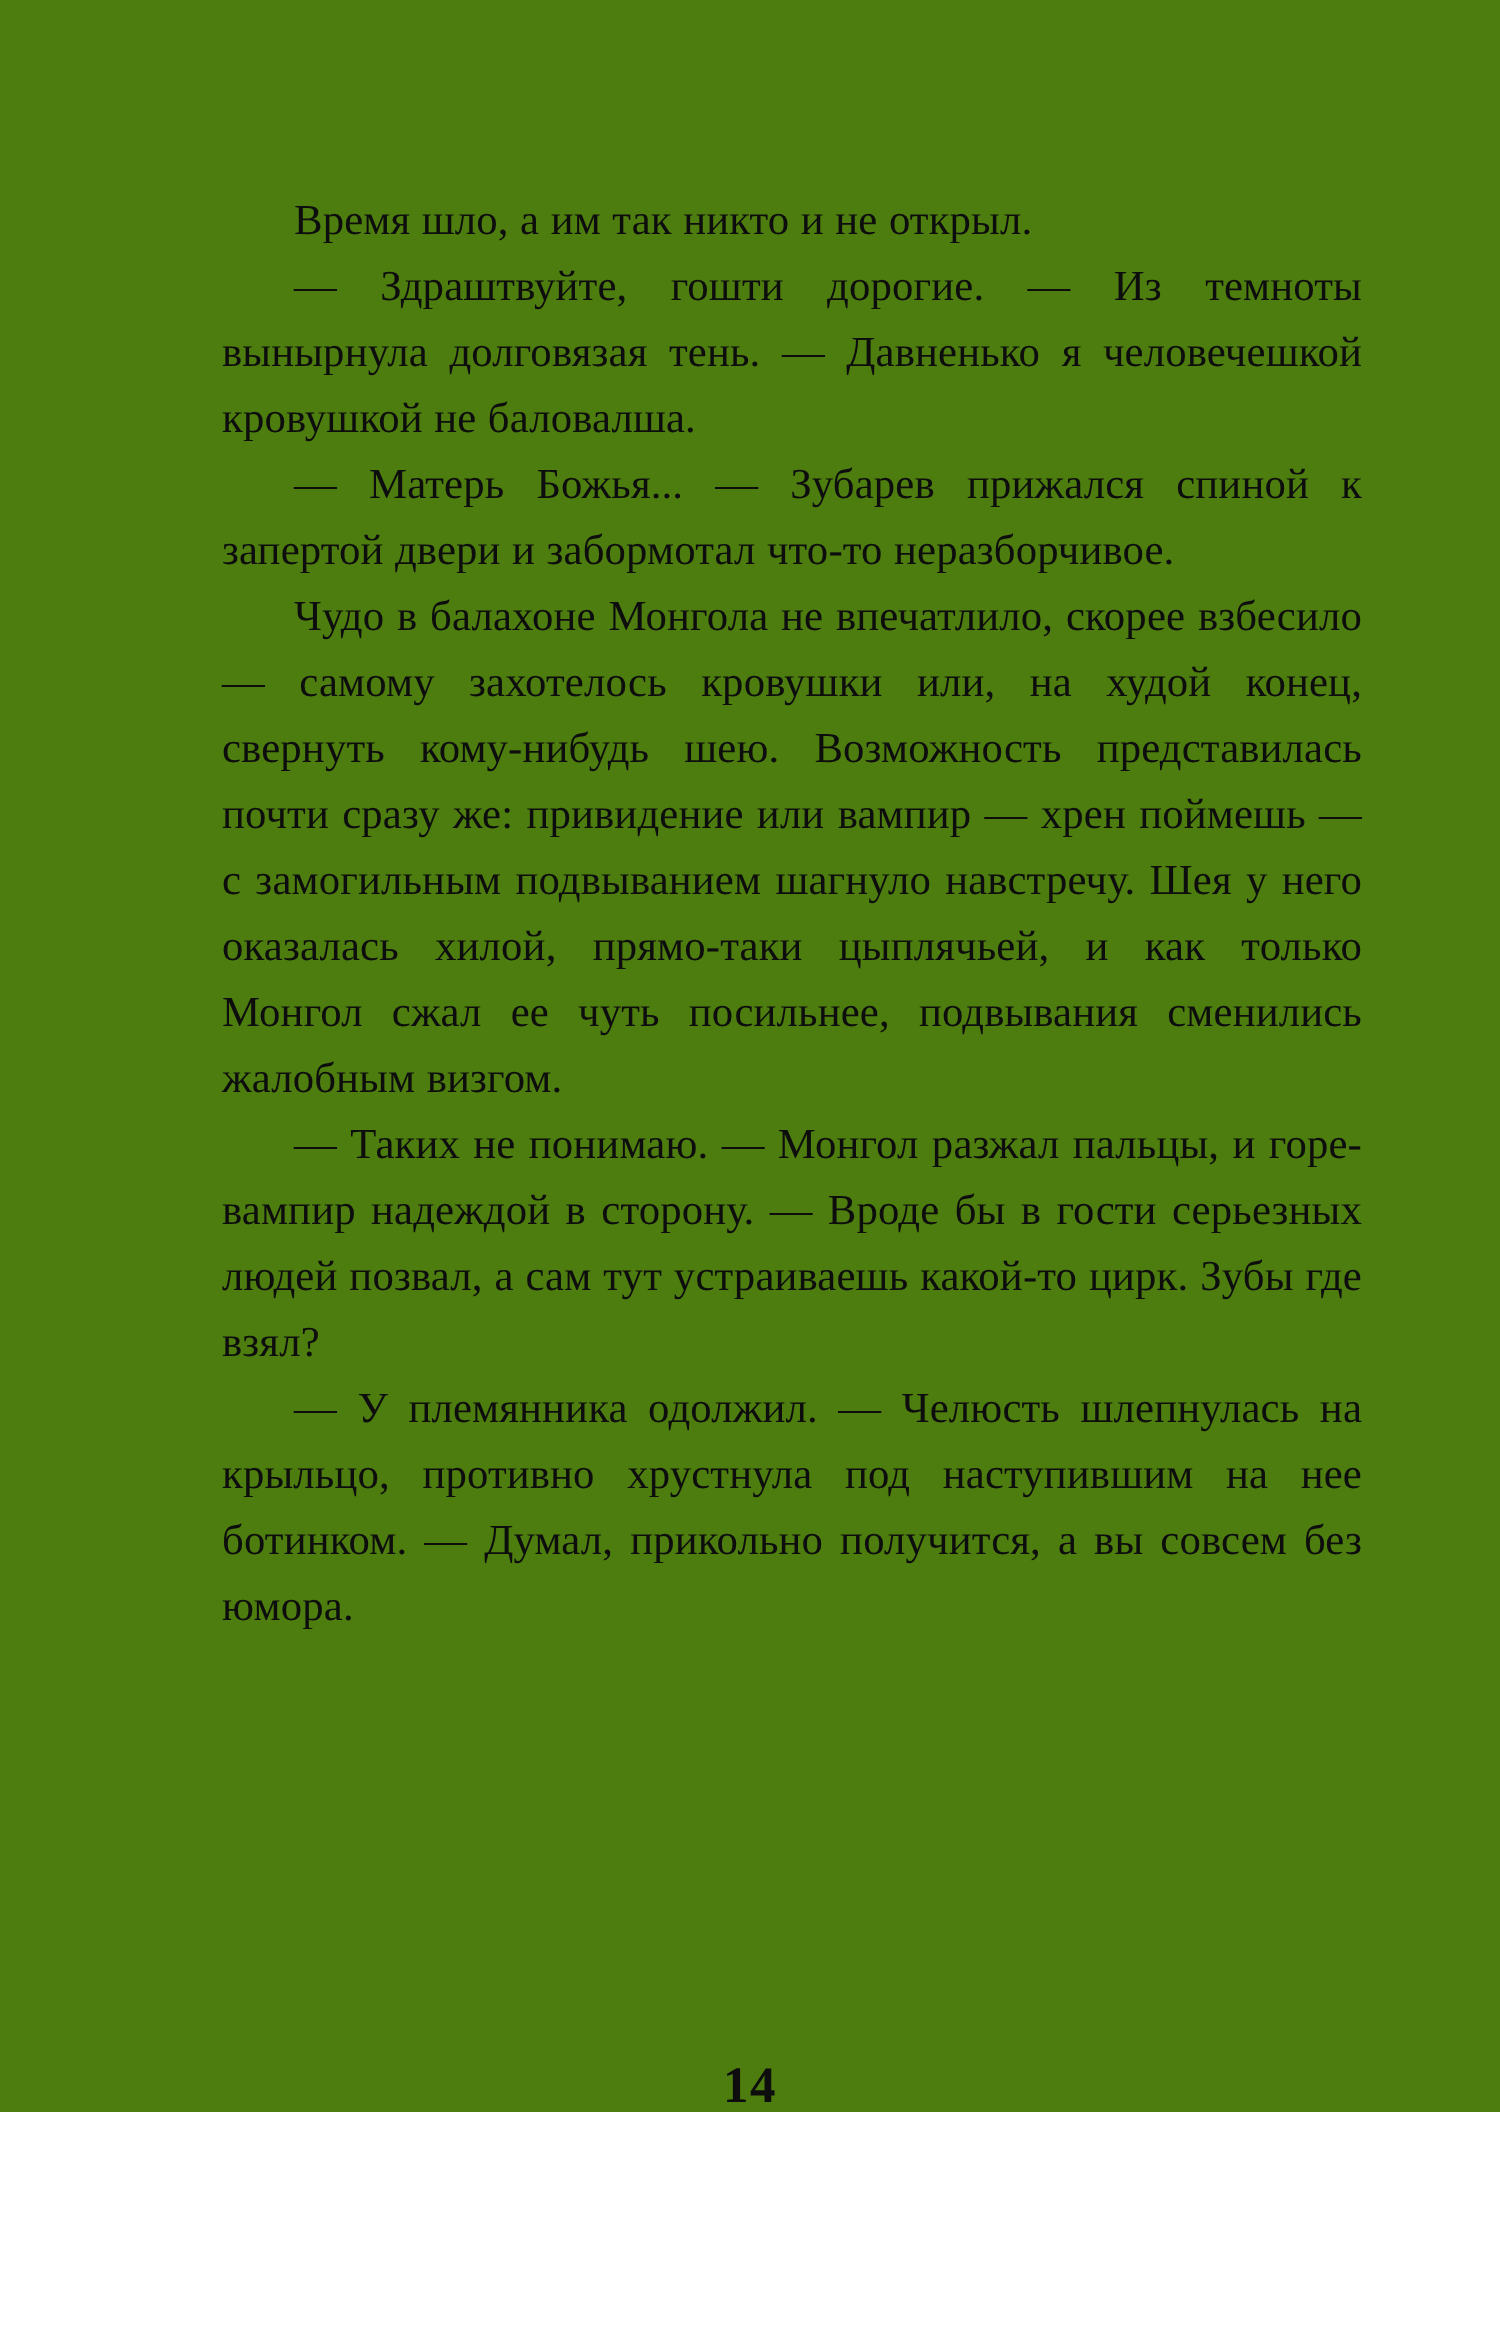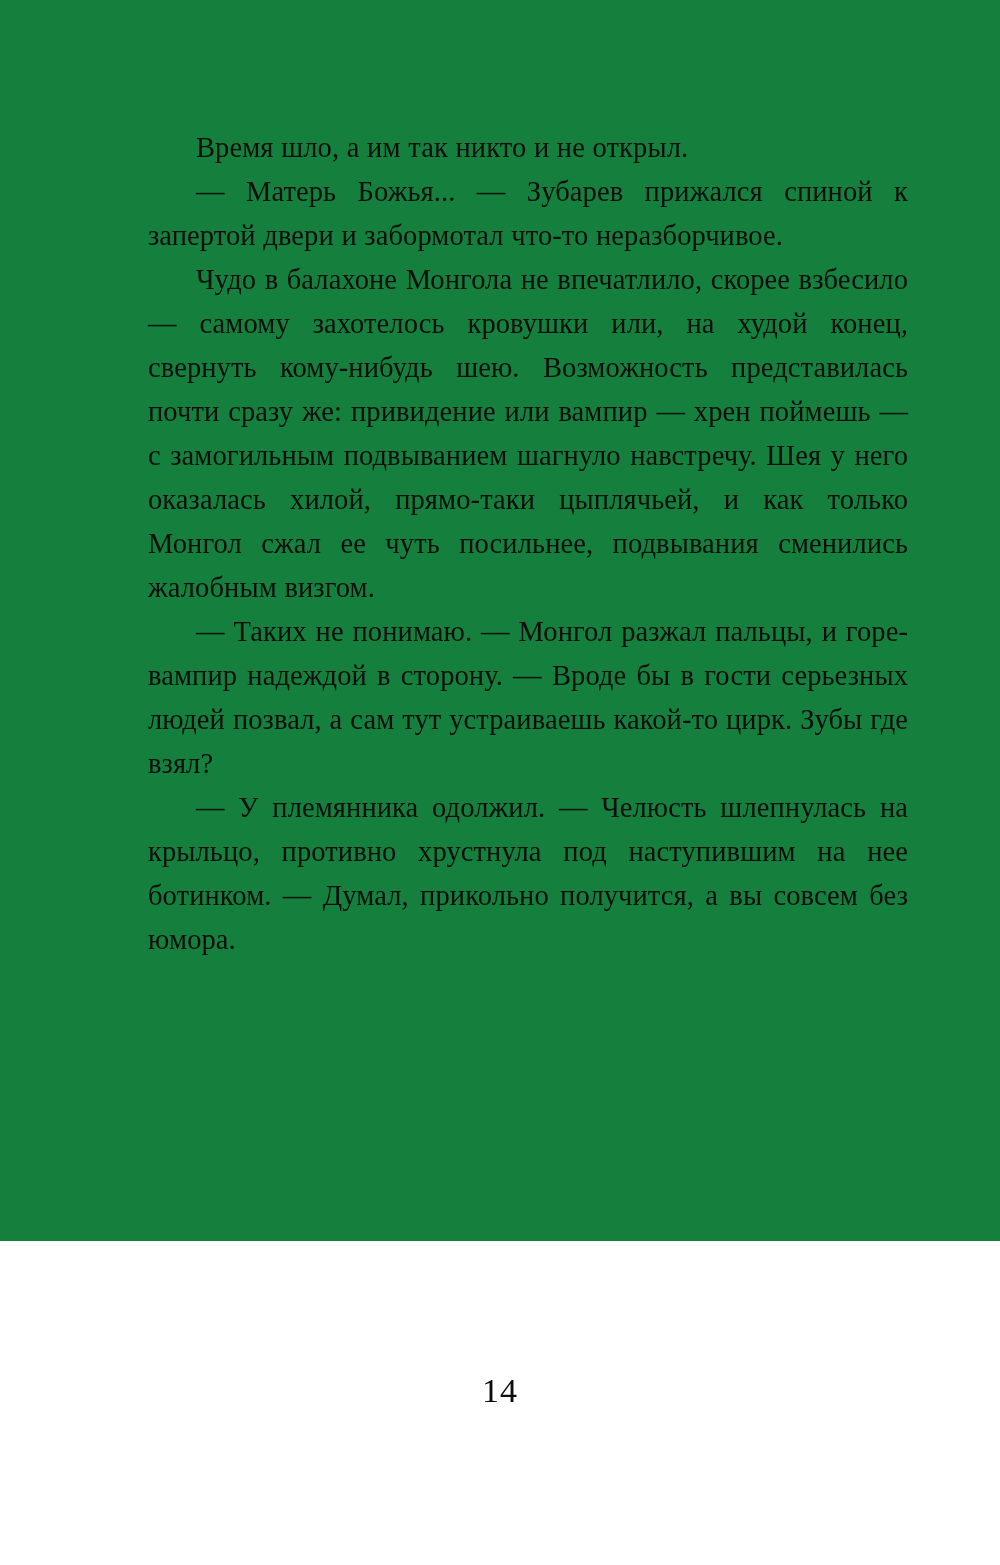--- a/index.html
+++ b/index.html
@@ -13,22 +13,22 @@
     position: relative;
     font-family: "Liberation Serif", serif;
     color: #0d0d0d;
     overflow: hidden;
   }
   .page {
     position: absolute;
     left: 0;
     top: 0;
     width: 1000px;
-    height: 1241px;
-    background: #15803d;
+    height: 1408px;
+    background: #4d7c0f;
   }
   .text-column {
     position: absolute;
     left: 148px;
     top: 126px;
     width: 760px;
   }
   .para {
     margin: 0;
     font-size: 28.5px;
@@ -41,32 +41,33 @@
     hyphens: manual;
   }
   .folio {
     position: absolute;
     left: 0;
     top: 1372px;
     width: 1000px;
     text-align: center;
     font-family: "Liberation Serif", serif;
     font-size: 34px;
-    font-weight: normal;
+    font-weight: bold;
     color: #0d0d0d;
     letter-spacing: 1px;
   }
 </style>
 </head>
 <body>
 
 <div class="page">
 
   <div class="text-column">
     <p class="para">Время шло, а им так никто и не открыл.</p>
+    <p class="para">— Здраштвуйте, гошти дорогие. — Из темноты вынырнула долговязая тень. — Давненько я человечешкой кровушкой не баловалша.</p>
     <p class="para">— Матерь Божья... — Зубарев прижался спиной к запертой двери и забормотал что-то неразборчивое.</p>
     <p class="para">Чудо в балахоне Монгола не впечатлило, скорее взбесило — самому захотелось кровушки или, на худой конец, свернуть кому-нибудь шею. Возможность представилась почти сразу же: привидение или вампир — хрен поймешь — с замогильным подвыванием шагнуло навстречу. Шея у него оказалась хилой, прямо-таки цыплячьей, и как только Монгол сжал ее чуть посильнее, подвывания сменились жалобным визгом.</p>
     <p class="para">— Таких не понимаю. — Монгол разжал пальцы, и горе-вампир надеждой в сторону. — Вроде бы в гости серьезных людей позвал, а сам тут устраиваешь какой-то цирк. Зубы где взял?</p>
     <p class="para">— У племянника одолжил. — Челюсть шлепнулась на крыльцо, противно хрустнула под наступившим на нее ботинком. — Думал, прикольно получится, а вы совсем без юмора.</p>
   </div>
 
   <div class="folio">14</div>
 
 </div>
 

